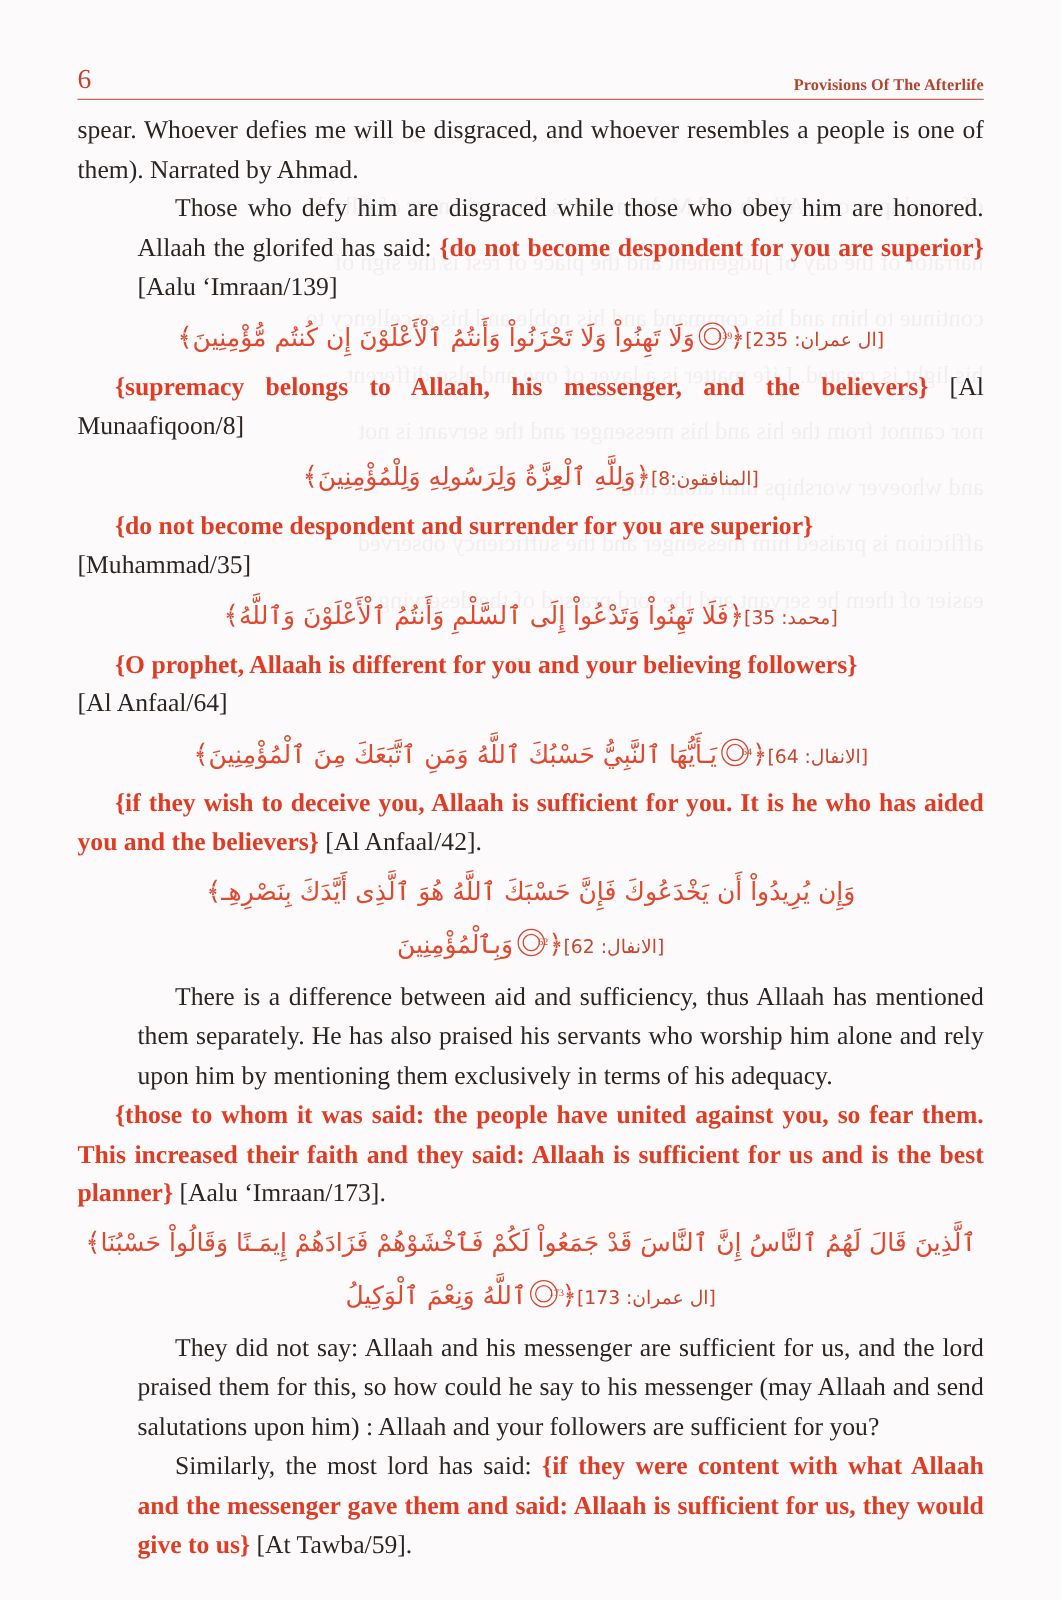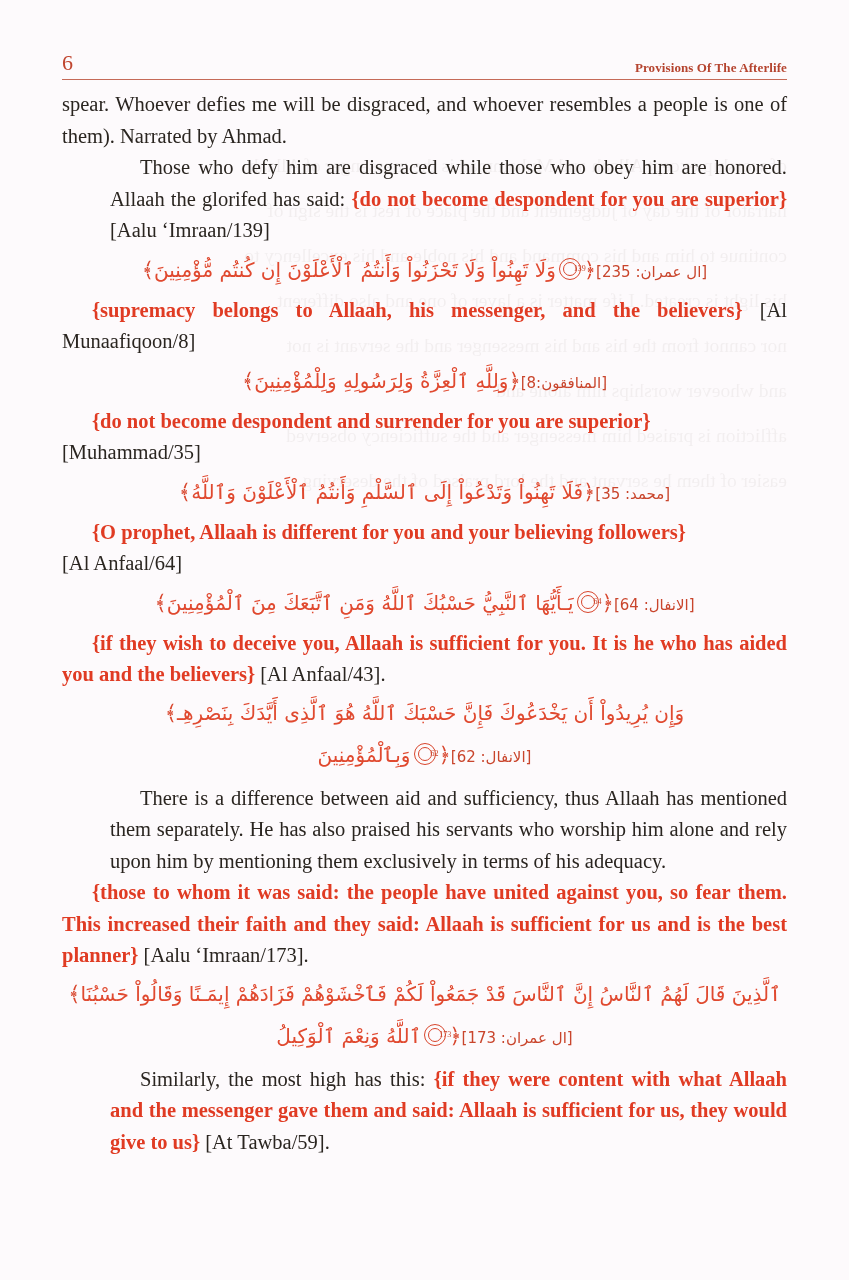--- a/index.html
+++ b/index.html
@@ -190,33 +190,34 @@
     <p class="quote-block"><span>{do not become despondent and surrender for you are superior}</span></p>
     <p><span class="blk">[Muhammad/35]</span></p>
 
     <div class="ayah"><span class="ref">[محمد: 35]</span><span class="orn">﴿</span><span>فَلَا تَهِنُواْ وَتَدْعُواْ إِلَى ٱلسَّلْمِ وَأَنتُمُ ٱلْأَعْلَوْنَ وَٱللَّهُ</span><span class="orn">﴾</span></div>
 
     <p class="quote-block"><span>{O prophet, Allaah is different for you and your believing followers}</span></p>
     <p><span class="blk">[Al Anfaal/64]</span></p>
 
     <div class="ayah"><span class="ref">[الانفال: 64]</span><span class="orn">﴿</span><span class="medallion"><span class="num">64</span></span><span>يَـأَيُّهَا ٱلنَّبِيُّ حَسْبُكَ ٱللَّهُ وَمَنِ ٱتَّبَعَكَ مِنَ ٱلْمُؤْمِنِينَ</span><span class="orn">﴾</span></div>
 
-    <p class="quote-block"><span>{if they wish to deceive you, Allaah is sufficient for you. It is he who has aided you and the believers}</span><span class="cite"> [Al Anfaal/43].</span></p>
+    <p class="quote-block"><span>{if they wish to deceive you, Allaah is sufficient for you. It is he who has aided you and the believers}</span><span class="cite"> [Al Anfaal/42].</span></p>
 
     <div class="ayah two-line"><span>وَإِن يُرِيدُواْ أَن يَخْدَعُوكَ فَإِنَّ حَسْبَكَ ٱللَّهُ هُوَ ٱلَّذِى أَيَّدَكَ بِنَصْرِهِـ</span><span class="orn">﴾</span></div>
     <div class="ayah two-line"><span class="ref">[الانفال: 62]</span><span class="orn">﴿</span><span class="medallion"><span class="num">62</span></span><span>وَبِٱلْمُؤْمِنِينَ</span></div>
 
     <div class="spacer-sm"></div>
 
     <p class="indent">There is a difference between aid and sufficiency, thus Allaah has mentioned them separately. He has also praised his servants who worship him alone and rely upon him by mentioning them exclusively in terms of his adequacy.</p>
 
     <p class="quote-block"><span>{those to whom it was said: the people have united against you, so fear them. This increased their faith and they said: Allaah is sufficient for us and is the best planner}</span><span class="cite"> [Aalu ‘Imraan/173].</span></p>
 
     <div class="ayah two-line"><span>ٱلَّذِينَ قَالَ لَهُمُ ٱلنَّاسُ إِنَّ ٱلنَّاسَ قَدْ جَمَعُواْ لَكُمْ فَٱخْشَوْهُمْ فَزَادَهُمْ إِيمَـنًا وَقَالُواْ حَسْبُنَا</span><span class="orn">﴾</span></div>
     <div class="ayah two-line"><span class="ref">[ال عمران: 173]</span><span class="orn">﴿</span><span class="medallion"><span class="num">173</span></span><span>ٱللَّهُ وَنِعْمَ ٱلْوَكِيلُ</span></div>
 
     <div class="spacer-sm"></div>
 
-
-    <p class="indent"><span class="blk">Similarly, the most high has this: </span><span class="red">{if they were content with what Allaah and the messenger gave them and said: Allaah is sufficient for us, they would give to us}</span><span class="blk"> [At Tawba/59].</span></p>
+    <p class="indent">They did not say: Allaah and his messenger are sufficient for us, and the lord praised them for this, so how could he say to his messenger (may Allaah and send salutations upon him) : Allaah and your followers are sufficient for you?</p>
+
+    <p class="indent"><span class="blk">Similarly, the most lord has said: </span><span class="red">{if they were content with what Allaah and the messenger gave them and said: Allaah is sufficient for us, they would give to us}</span><span class="blk"> [At Tawba/59].</span></p>
 
   </div>
 </div>
 
 </body></html>

